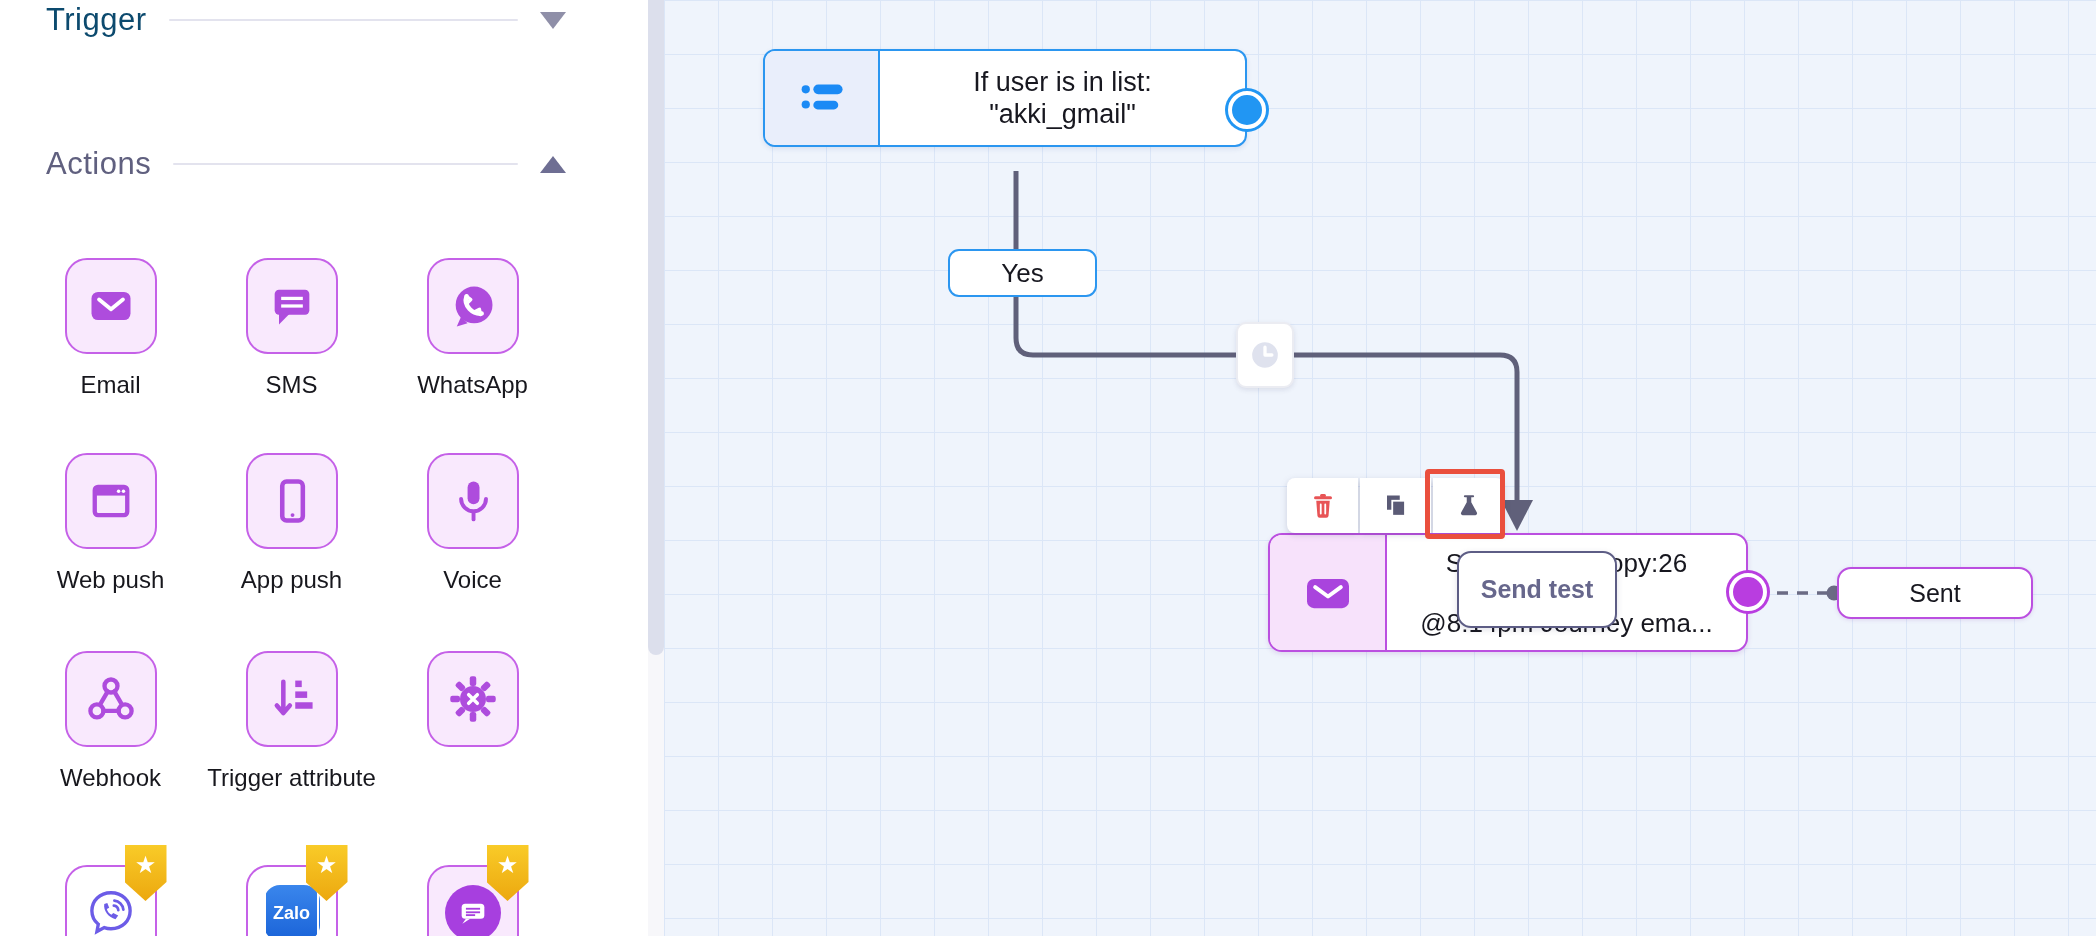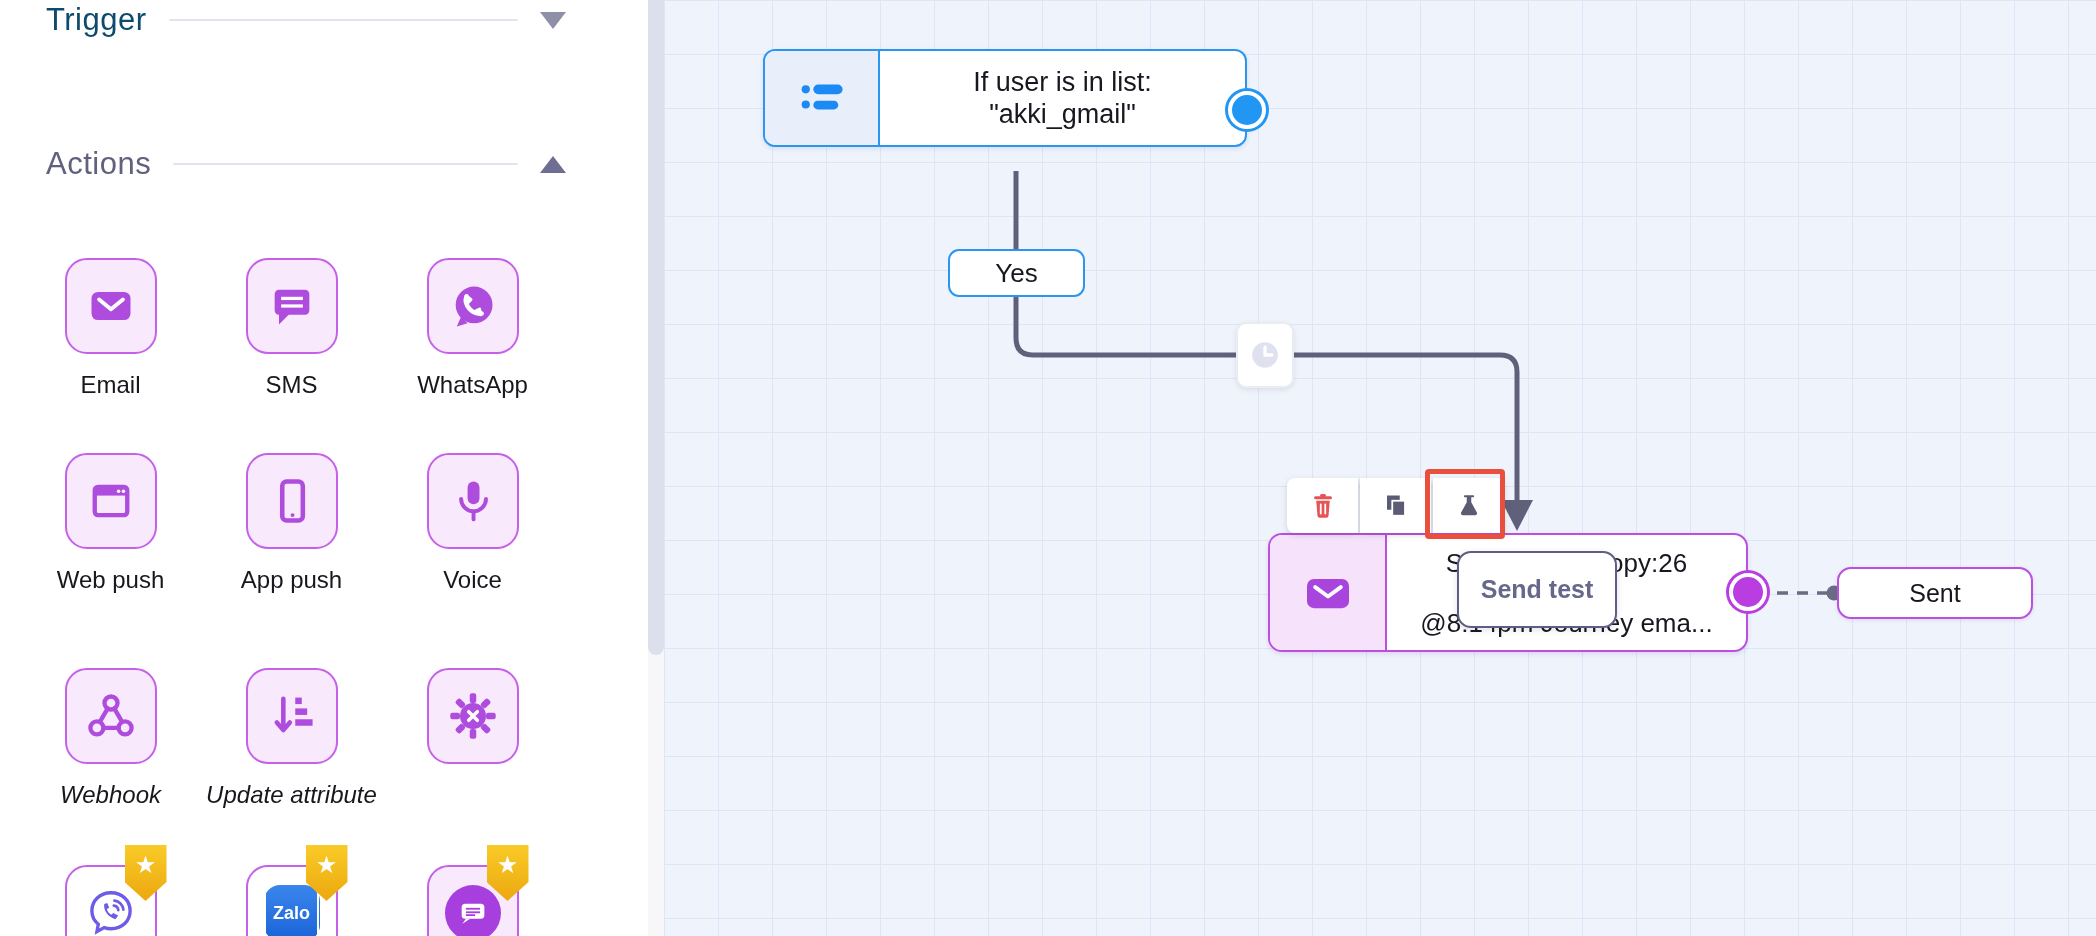--- a/index.html
+++ b/index.html
@@ -38,21 +38,21 @@
   #canvas{position:absolute;left:664px;top:0;width:1432px;height:936px;background-color:#eff4fc;
     background-image:linear-gradient(#dbe6f7 1px,transparent 1px),linear-gradient(90deg,#dbe6f7 1px,transparent 1px);
     background-size:54px 54px;}
   #edges{position:absolute;left:0;top:0;z-index:1;pointer-events:none;}
 
   .flow-node{position:absolute;box-sizing:border-box;background:#fff;display:flex;z-index:2;}
   #condition-node{left:99px;top:49px;width:484px;height:98px;border:2px solid #2b96f0;border-radius:12px;box-shadow:0 2px 5px rgba(40,80,160,.12);cursor:pointer;}
   #condition-node .icon-pane{width:113px;background:#e9eefb;border-right:2px solid #2b96f0;border-radius:10px 0 0 10px;display:flex;align-items:center;justify-content:center;}
   .text-pane{flex:1;display:flex;flex-direction:column;align-items:center;justify-content:center;color:#17171f;font-size:27px;line-height:32px;}
 
-  #yes-label{left:284px;top:249px;width:137px;height:48px;border:2px solid #2b96f0;border-radius:11px;align-items:center;justify-content:center;font-size:26px;color:#17171f;cursor:pointer;}
+  #yes-label{left:284px;top:249px;width:149px;height:48px;border:2px solid #2b96f0;border-radius:11px;align-items:center;justify-content:center;font-size:26px;color:#17171f;cursor:pointer;}
 
   #clock-chip{position:absolute;left:572px;top:322px;width:58px;height:66px;background:#fff;border:2px solid #ebecf2;border-radius:10px;box-sizing:border-box;display:flex;align-items:center;justify-content:center;box-shadow:0 2px 5px rgba(60,60,100,.12);z-index:2;cursor:pointer;}
 
   #node-toolbar{position:absolute;left:623px;top:478px;display:flex;gap:2px;z-index:3;filter:drop-shadow(0 2px 3px rgba(60,60,100,.2));}
   .tb-btn{width:71px;height:55px;background:#fff;display:flex;align-items:center;justify-content:center;cursor:pointer;}
   .tb-btn:first-child{border-radius:8px 0 0 8px;}
   .tb-btn:last-child{border-radius:0 8px 0 0;}
   #highlight-box{position:absolute;left:761px;top:469px;width:80px;height:70px;border:5px solid #ea4f3d;border-radius:4px;box-sizing:border-box;z-index:4;pointer-events:none;}
 
   #email-node{left:604px;top:533px;width:480px;height:119px;border:2px solid #bb4fe0;border-radius:14px;box-shadow:0 2px 5px rgba(120,40,160,.15);cursor:pointer;}
@@ -146,42 +146,42 @@
             <svg width="52" height="52" viewBox="0 0 48 48">
               <rect x="19" y="6" width="11" height="21" rx="5.5" fill="#ae4cdd"></rect>
               <path d="M13 22 a11.5 11.5 0 0 0 23 0" stroke="#ae4cdd" stroke-width="3.6" fill="none" stroke-linecap="round"></path>
               <line x1="24.5" y1="34" x2="24.5" y2="41" stroke="#ae4cdd" stroke-width="3.6" stroke-linecap="round"></line>
             </svg>
           </div>
         <div class="tile-label">Voice</div>
       </div>
     </div>
 
-    <div class="tile-row" style="top:668px;font-style:italic;">
+    <div class="tile-row" style="top:651px;">
       <div class="tile-cell">
         <div class="tile">
             <svg width="52" height="52" viewBox="0 0 48 48" fill="none" stroke="#ae4cdd" stroke-width="4">
               <circle cx="24" cy="12" r="6"></circle>
               <circle cx="11" cy="35" r="6"></circle>
               <circle cx="37" cy="35" r="6"></circle>
               <path d="M21 17 L14 29 M27 17 L34 29 M17 35 L31 35" stroke-linecap="round"></path>
             </svg>
           </div>
         <div class="tile-label">Webhook</div>
       </div>
       <div class="tile-cell">
         <div class="tile">
             <svg width="52" height="52" viewBox="0 0 48 48">
               <path d="M16 8 V37 M16 37 L10 30 M16 37 L22 30" stroke="#ae4cdd" stroke-width="4.2" fill="none" stroke-linecap="round" stroke-linejoin="round"></path>
               <rect x="27" y="7" width="6" height="6" fill="#ae4cdd"></rect>
               <rect x="27" y="17" width="11" height="6" fill="#ae4cdd"></rect>
               <rect x="27" y="27" width="16" height="6" fill="#ae4cdd"></rect>
             </svg>
           </div>
-        <div class="tile-label">Update attribute</div>
+        <div class="tile-label">Trigger attribute</div>
       </div>
       <div class="tile-cell">
         <div class="tile">
             <svg width="52" height="52" viewBox="0 0 48 48">
               <g fill="#ae4cdd">
                 <circle cx="24" cy="24" r="12"></circle>
                 <g>
                   <rect x="21" y="3" width="6" height="9" rx="2"></rect>
                   <rect x="21" y="3" width="6" height="9" rx="2" transform="rotate(45 24 24)"></rect>
                   <rect x="21" y="3" width="6" height="9" rx="2" transform="rotate(90 24 24)"></rect>

